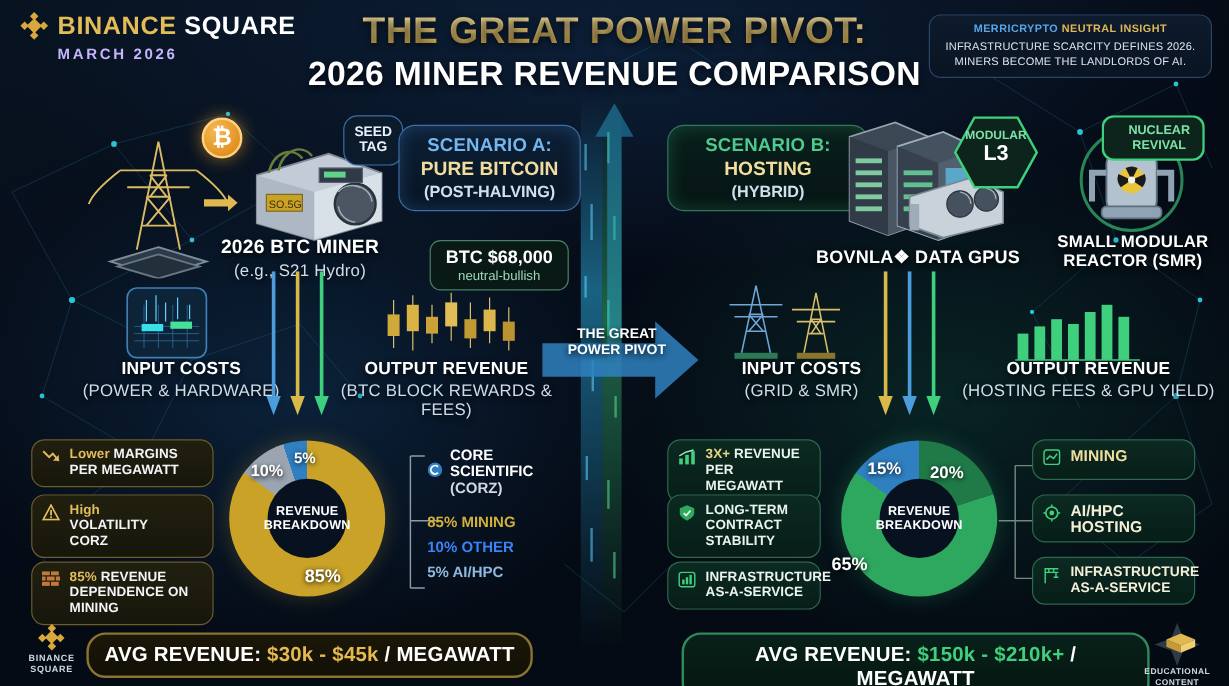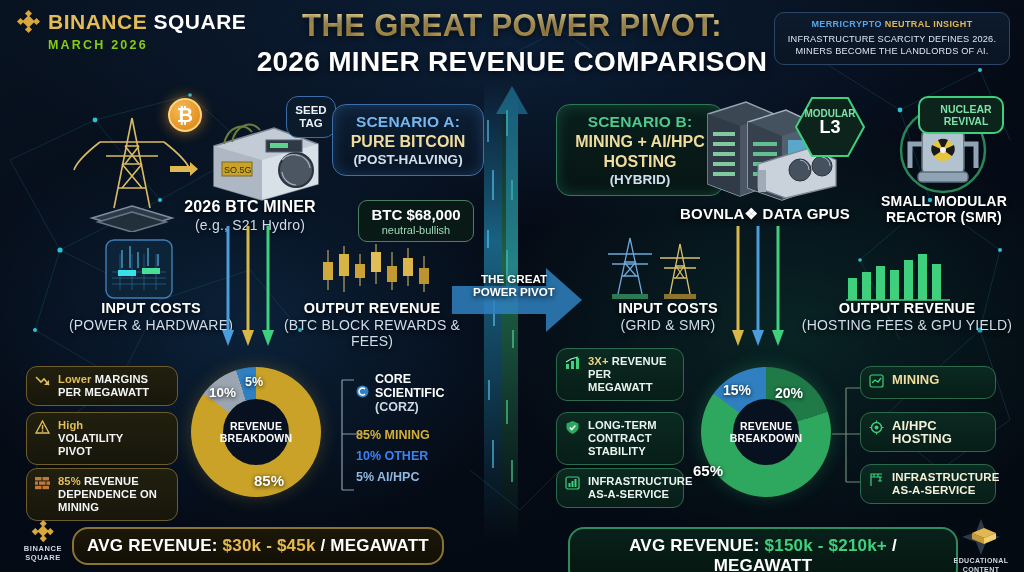--- a/index.html
+++ b/index.html
@@ -13,21 +13,21 @@
       radial-gradient(ellipse 700px 260px at 512px 40px, rgba(14,36,64,0.75), rgba(0,0,0,0) 72%),
       linear-gradient(160deg,#081321 0%,#050b16 45%,#040a12 100%);
   }
   .net { position:absolute; inset:0; pointer-events:none; }
   
   .brand { position:absolute; left:18px; top:10px; display:flex; align-items:center; gap:8px; }
   .bnb-diamond { width:22px; height:22px; position:relative; }
   .bnb-diamond div{ position:absolute; background:#d9a73c; }
   .brand-txt { font-size:21px; font-weight:bold; letter-spacing:.5px; }
   .brand-txt .a{ color:#e3bc57; } .brand-txt .b{ color:#fff; }
-  .brand-sub { position:absolute; left:48px; top:38px; color:#84cc16; font-size:12.5px; letter-spacing:2.2px; font-weight:bold;}
+  .brand-sub { position:absolute; left:48px; top:38px; color:#c4b5fd; font-size:12.5px; letter-spacing:2.2px; font-weight:bold;}
   .title-wrap{ position:absolute; left:0; right:0; top:8px; text-align:center; }
   .t1{ font-size:31px; font-weight:bold; letter-spacing:.4px;
        background:linear-gradient(180deg,#f3e3a8,#d2a33c); -webkit-background-clip:text; background-clip:text; color:transparent;
        text-shadow:0 2px 6px rgba(0,0,0,.6); }
   .t2{ font-size:28px; font-weight:bold; color:#ffffff; letter-spacing:.3px; margin-top:2px; text-shadow:0 2px 6px rgba(0,0,0,.7);}
   .insight{ position:absolute; right:14px; top:12px; width:236px; border:1px solid #2b4566; border-radius:10px;
             background:linear-gradient(180deg,#0d1b2d,#0a1422); padding:6px 8px 7px; text-align:center;}
   .insight .hd{ font-size:9px; font-weight:bold; letter-spacing:.4px; }
   .insight .hd .c1{ color:#58a6e8; } .insight .hd .c2{ color:#e0b857; }
   .insight .bd{ color:#dce6f2; font-size:9.2px; line-height:12px; margin-top:4px; letter-spacing:.2px;}
@@ -315,21 +315,21 @@
   <span class="ic">
     <svg width="15" height="14" viewBox="0 0 15 14">
         <polygon points="7.5,1 14,13 1,13" fill="none" stroke="#e0bd5d" stroke-width="1.4"></polygon>
         <rect x="6.8" y="5" width="1.5" height="4.5" fill="#e0bd5d"></rect>
         <rect x="6.8" y="10.3" width="1.5" height="1.5" fill="#e0bd5d"></rect>
       </svg>
   </span>
   <span class="tx">
     <span class="hl">High</span><br>
     <span>VOLATILITY</span><br>
-    <span>PIVOT</span>
+    <span>CORZ</span>
   </span>
 </div>
 <div class="chip chipL" style="left:26px;top:468px;">
   <span class="ic">
     <svg width="15" height="13" viewBox="0 0 15 13">
       <g fill="#c0793a">
           <rect x="0" y="0" width="6.5" height="3.4"></rect>
           <rect x="7.5" y="0" width="6.5" height="3.4"></rect>
       <rect x="-2" y="4.4" width="5" height="3.4"></rect>
           <rect x="4" y="4.4" width="6.5" height="3.4"></rect>
@@ -384,21 +384,20 @@
   <span>AVG REVENUE: </span><span class="v">$30k - $45k</span><span> / MEGAWATT</span>
 </div>
 
 <div class="pivot-txt">
   <div>THE GREAT</div>
   <div>POWER PIVOT</div>
 </div>
 
 <div class="scen scenB">
   <div class="sc-h">SCENARIO B:</div>
-  <div class="sc-m">MINING + AI/HPC</div>
   <div class="sc-m">HOSTING</div>
   <div class="sc-s">(HYBRID)</div>
 </div>
 
 <svg style="position:absolute;left:700px;top:92px;" width="130" height="112" viewBox="0 0 130 112">
   <polygon points="8,22 46,10 74,22 74,92 40,104 8,92" fill="#3c4754" stroke="#96a3b0" stroke-width="1.4"></polygon>
   <polygon points="8,22 40,34 40,104 8,92" fill="#313b47"></polygon>
   <polygon points="40,34 74,22 74,92 40,104" fill="#4a5664"></polygon>
   <g fill="#8fe3b0" opacity="0.85">
     <rect x="13" y="40" width="22" height="4"></rect>
@@ -511,21 +510,21 @@
   <g fill="none" stroke-width="3">
     <path d="M48,0 L48,108" stroke="#d9b84a"></path>
       <path d="M68,0 L68,108" stroke="#4b9ddb"></path>
       <path d="M88,0 L88,108" stroke="#3fd07d"></path>
   </g>
   <polygon points="42,104 54,104 48,120" fill="#d9b84a"></polygon>
   <polygon points="62,104 74,104 68,120" fill="#4b9ddb"></polygon>
   <polygon points="82,104 94,104 88,120" fill="#3fd07d"></polygon>
 </svg>
 
-<div class="chip chipR" style="left:556px;top:348px;">
+<div class="chip chipR" style="left:556px;top:366px;">
   <span class="ic">
     <svg width="15" height="14" viewBox="0 0 15 14">
         <rect x="1" y="8" width="3" height="5" fill="#3fd07d"></rect>
         <rect x="6" y="5" width="3" height="8" fill="#3fd07d"></rect>
         <rect x="11" y="2" width="3" height="11" fill="#3fd07d"></rect>
         <path d="M1,6 L6,3 L13,1" fill="none" stroke="#9ff0c2" stroke-width="1.2"></path>
       </svg>
   </span>
   <span class="tx">
     <span class="hl">3X+ </span><span>REVENUE</span><br>

